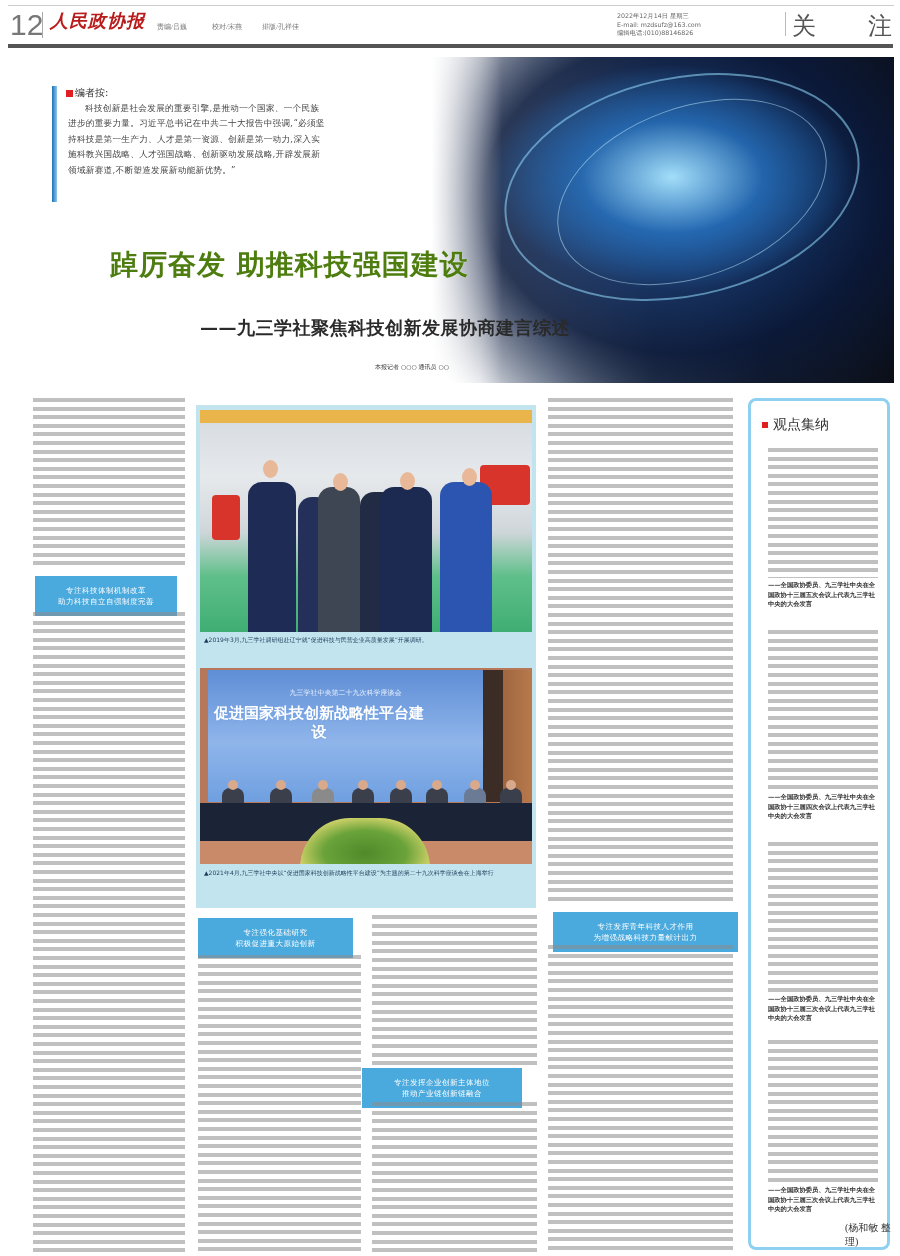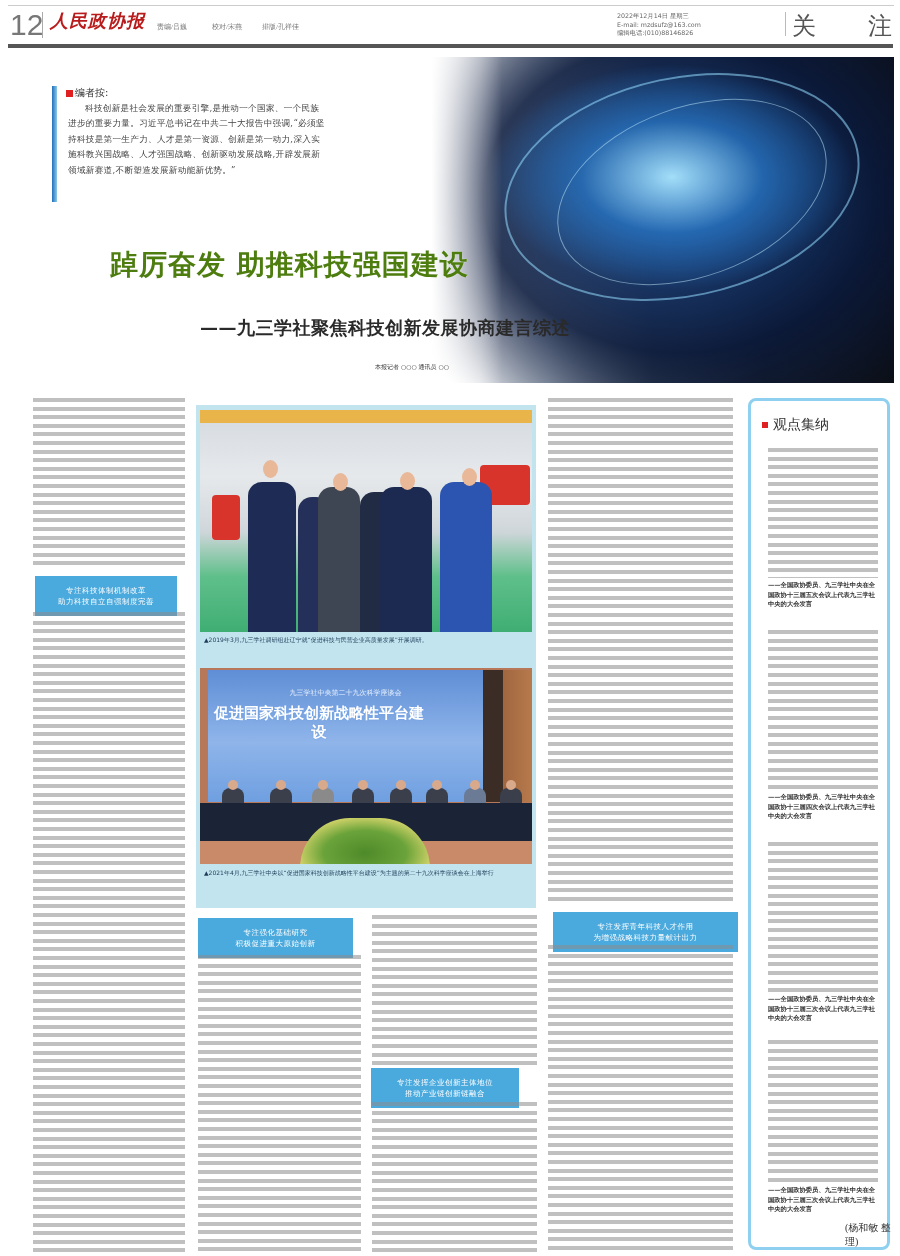--- a/index.html
+++ b/index.html
@@ -168,21 +168,21 @@
   <div>专注强化基础研究</div>
   <div>积极促进重大原始创新</div>
 </div>
 <div class="col" style="left:198px;top:955px;width:163px;height:297px">
     <div class="lines"></div>
   </div>
 
 <div class="col" style="left:372px;top:915px;width:165px;height:150px">
     <div class="lines"></div>
   </div>
-<div class="subbox" style="left:371px;top:1068px;width:148px">
+<div class="subbox" style="left:362px;top:1068px;width:160px">
   <div>专注发挥企业创新主体地位</div>
   <div>推动产业链创新链融合</div>
 </div>
 <div class="col" style="left:372px;top:1102px;width:165px;height:150px">
     <div class="lines"></div>
   </div>
 
 <div class="col" style="left:548px;top:398px;width:185px;height:505px">
     <div class="lines"></div>
   </div>

